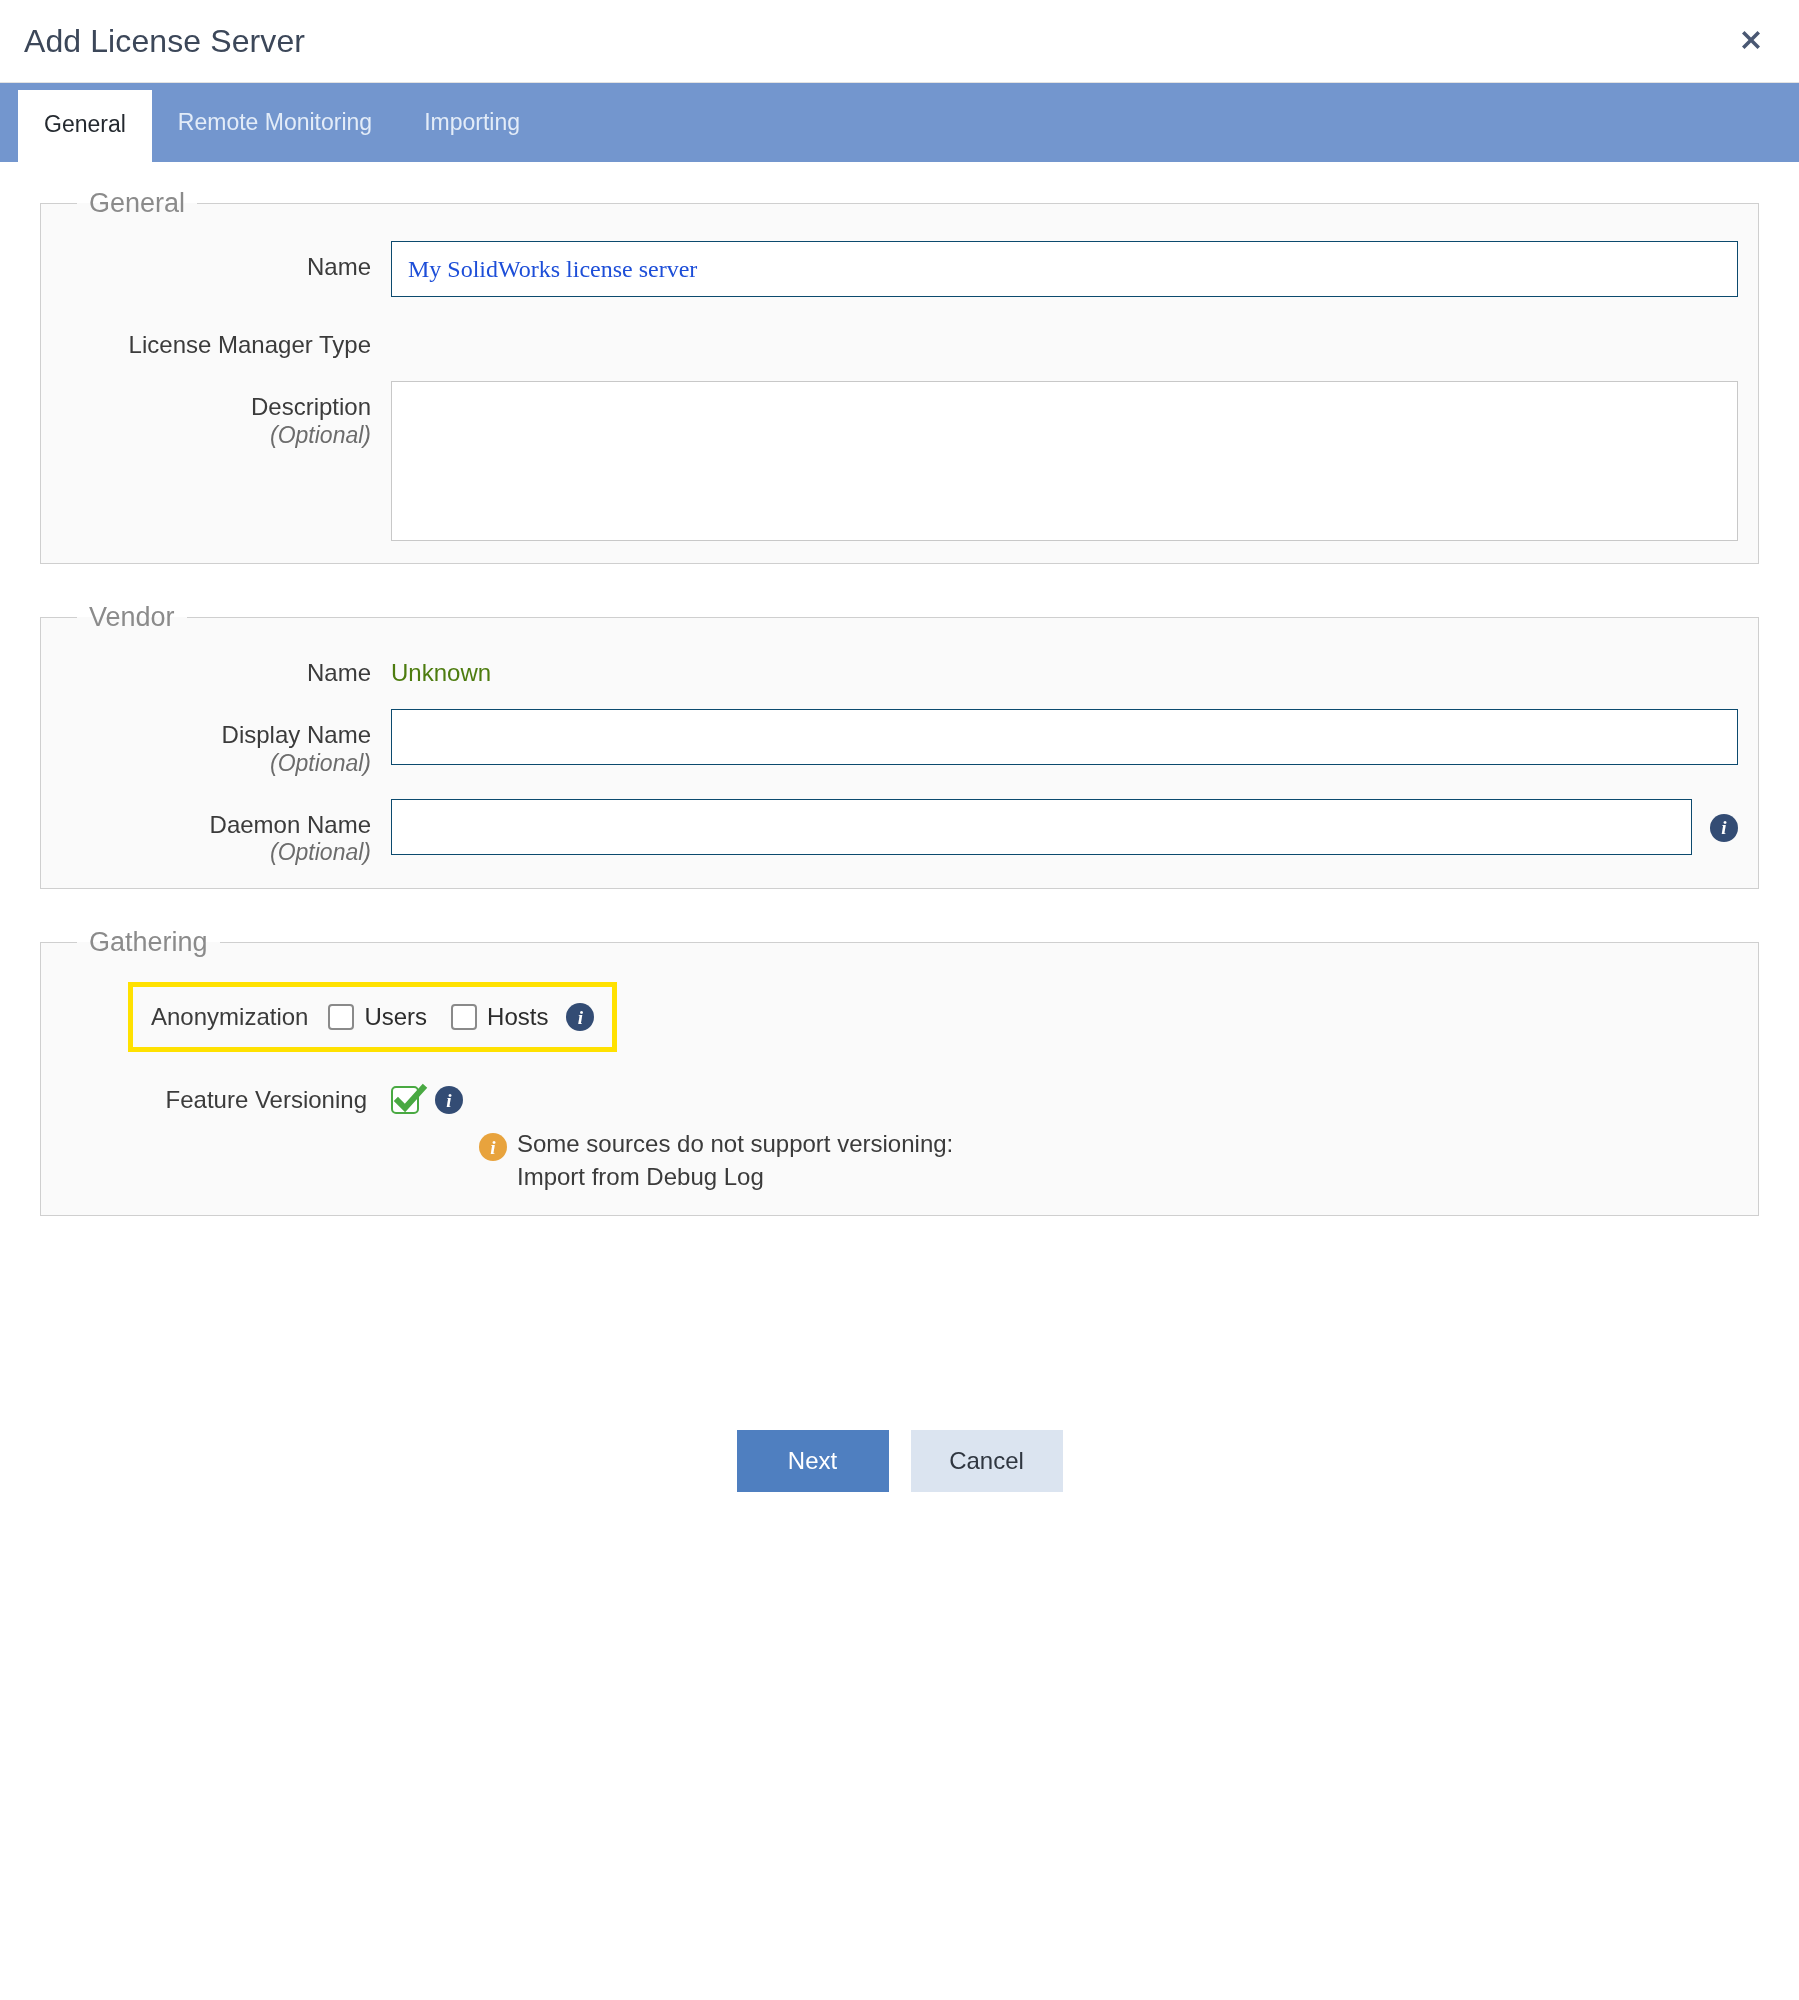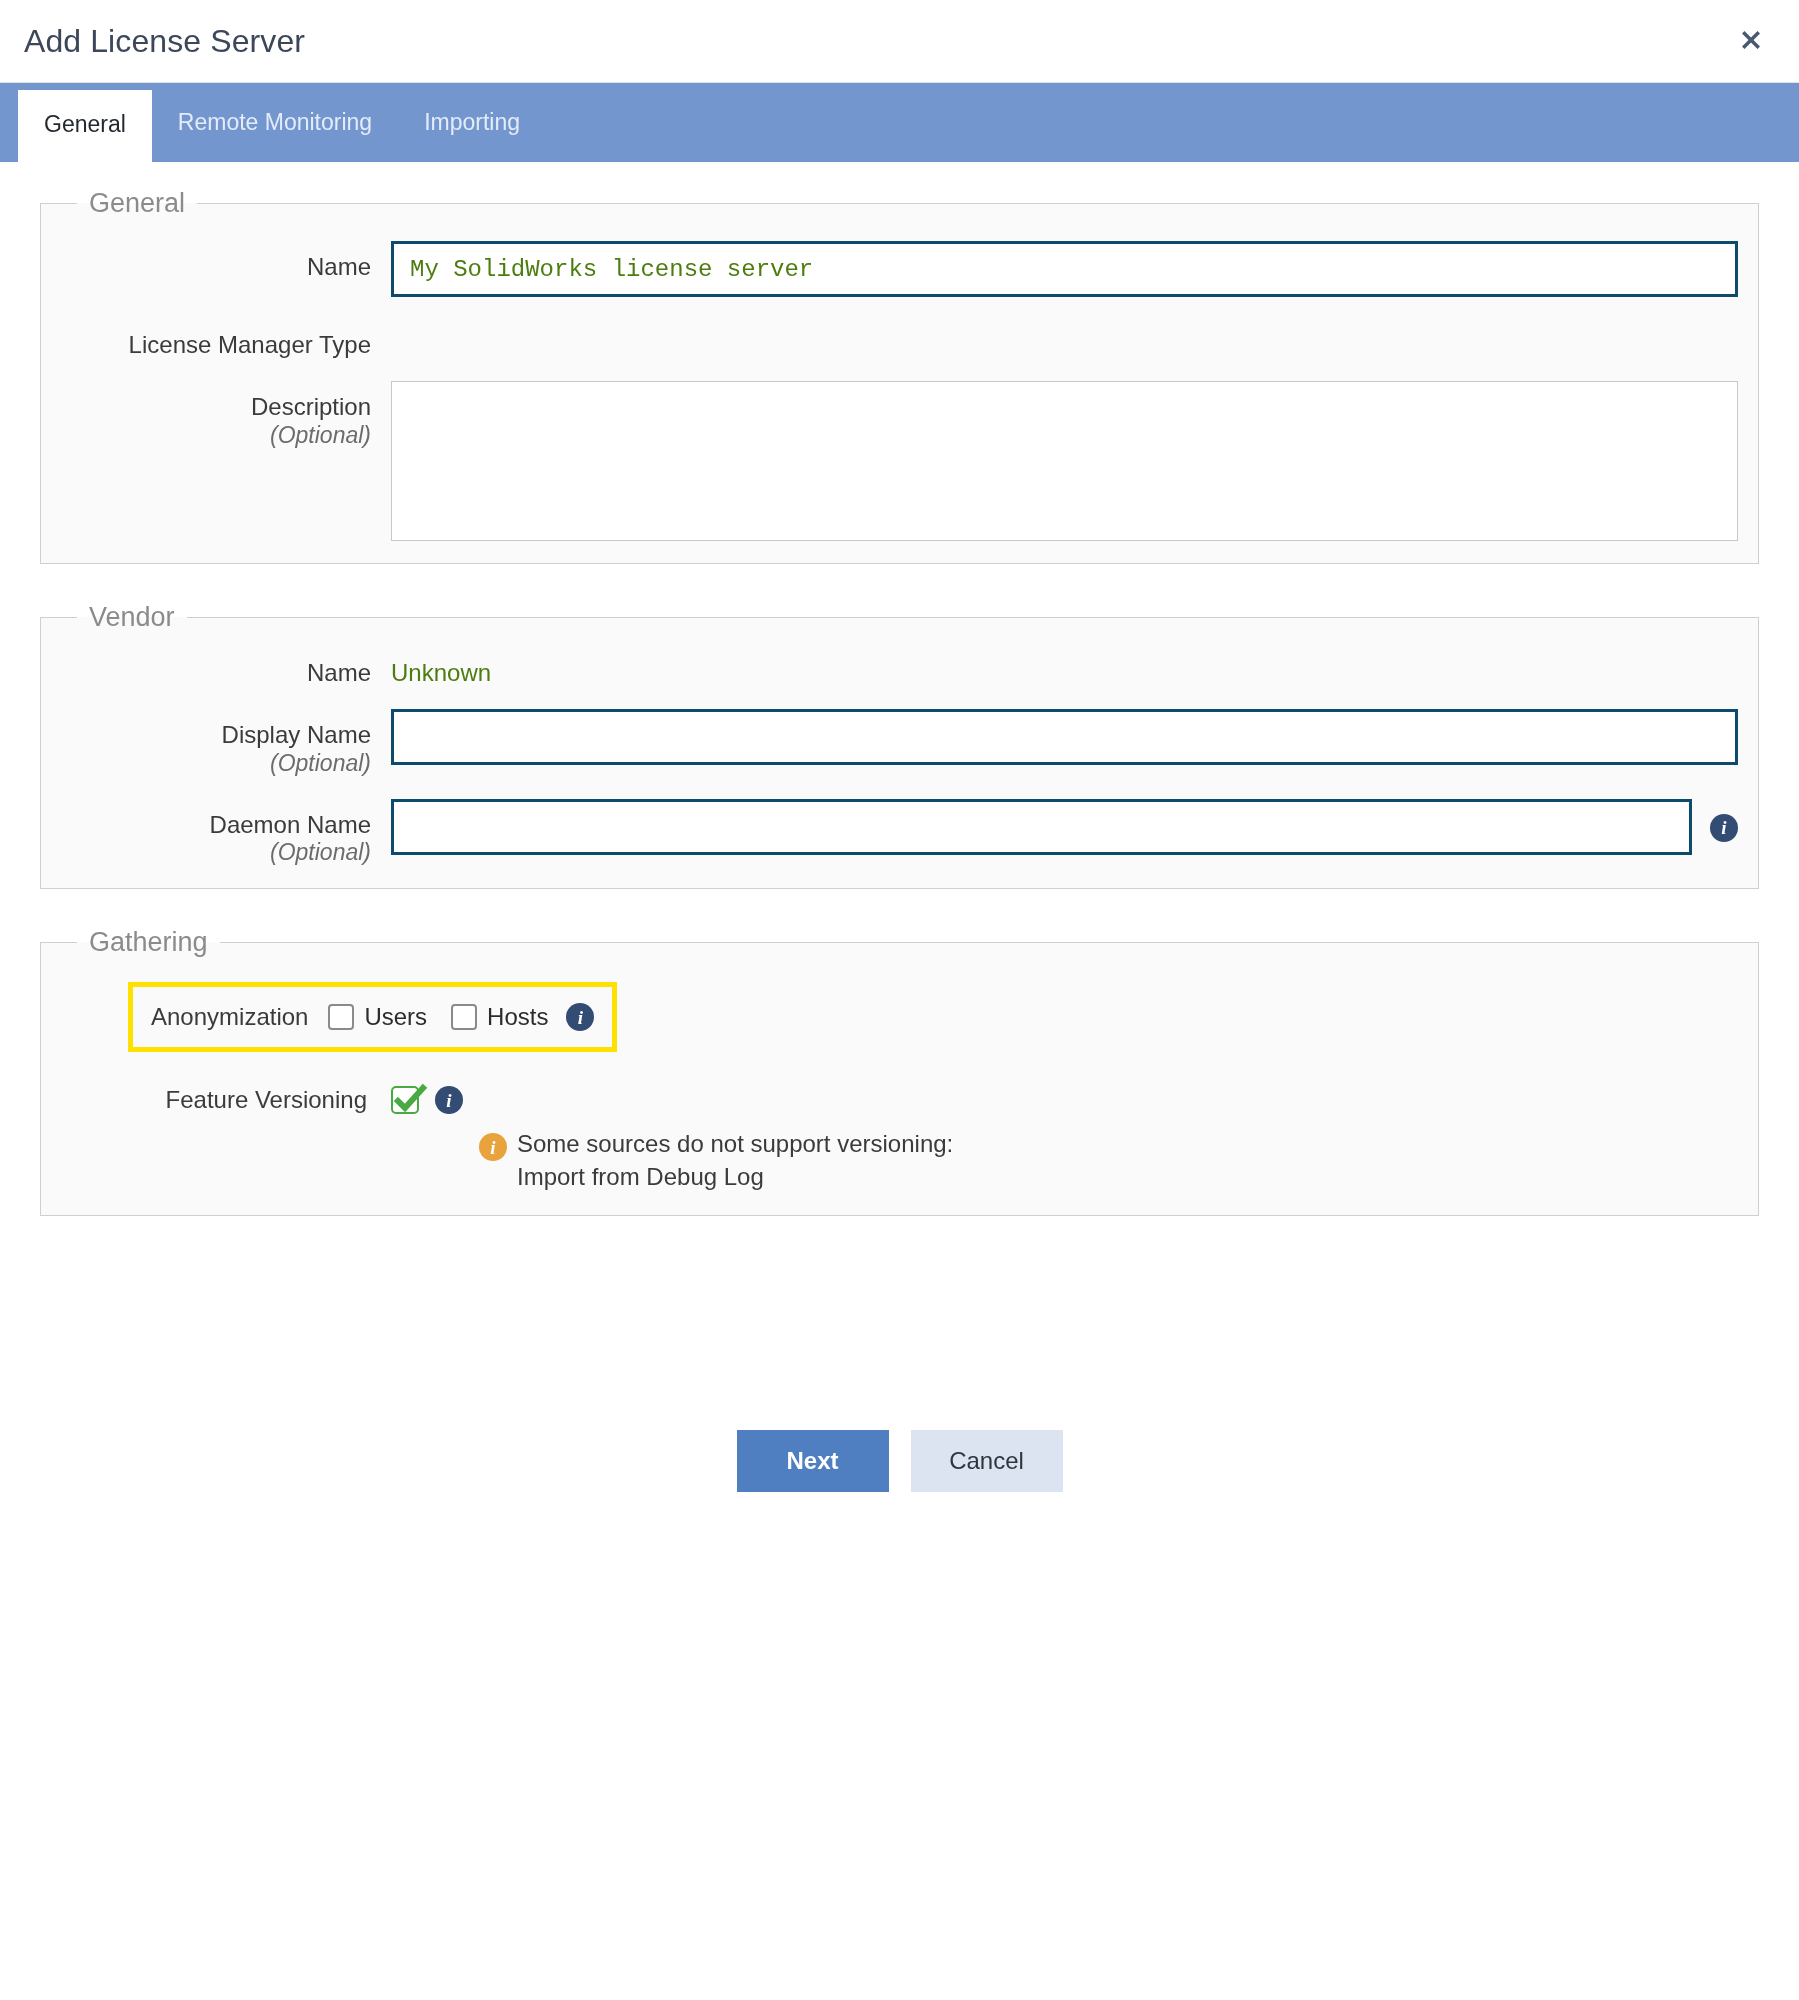--- a/index.html
+++ b/index.html
@@ -108,26 +108,26 @@
     display: block;
     font-style: italic;
     color: #6c6c6c;
     font-size: 23px;
   }
   .field { flex: 1 1 auto; display: flex; align-items: flex-start; }
 
   input.text, .fakeinput {
     width: 100%;
     height: 56px;
-    border: 3px solid #0c4a6e;
-    background: #ffffff;
-    font-size: 24px;
-    color: #4d7c0f;
+    border: 1px solid #0c4a6e;
+    background: #ffffff;
+    font-size: 24px;
+    color: #1d4ed8;
     padding: 0 16px;
-    font-family: Liberation Mono, monospace;
+    font-family: Liberation Serif, serif;
     outline: none;
   }
   textarea.text {
     width: 100%;
     height: 160px;
     border: 1px solid #c8c8c8;
     background: #ffffff;
     font-size: 24px;
     color: #2c2c2c;
     padding: 10px 16px;
@@ -266,21 +266,21 @@
   }
   .btn {
     font-size: 24px;
     font-family: "Liberation Sans", sans-serif;
     border: none;
     cursor: pointer;
     padding: 0 26px;
     height: 62px;
     min-width: 152px;
   }
-  .btn-primary { background: #4f7fc0; color: #ffffff; font-weight: bold; }
+  .btn-primary { background: #4f7fc0; color: #ffffff; font-weight: normal; }
   .btn-secondary { background: #dbe4f0; color: #2f3640; }
 </style>
 </head>
 <body>
 
 <div class="dialog">
 
   <div class="titlebar">
     <div class="dialog-title">Add License Server</div>
     <div class="close-btn">

